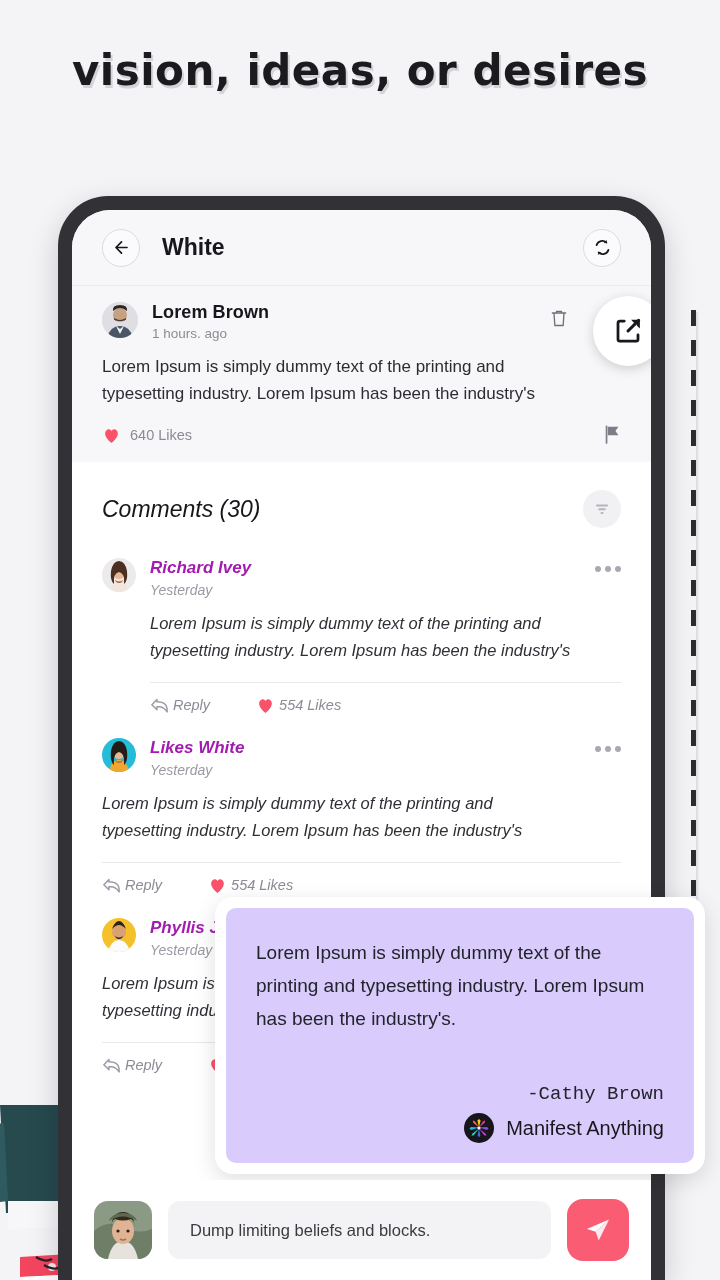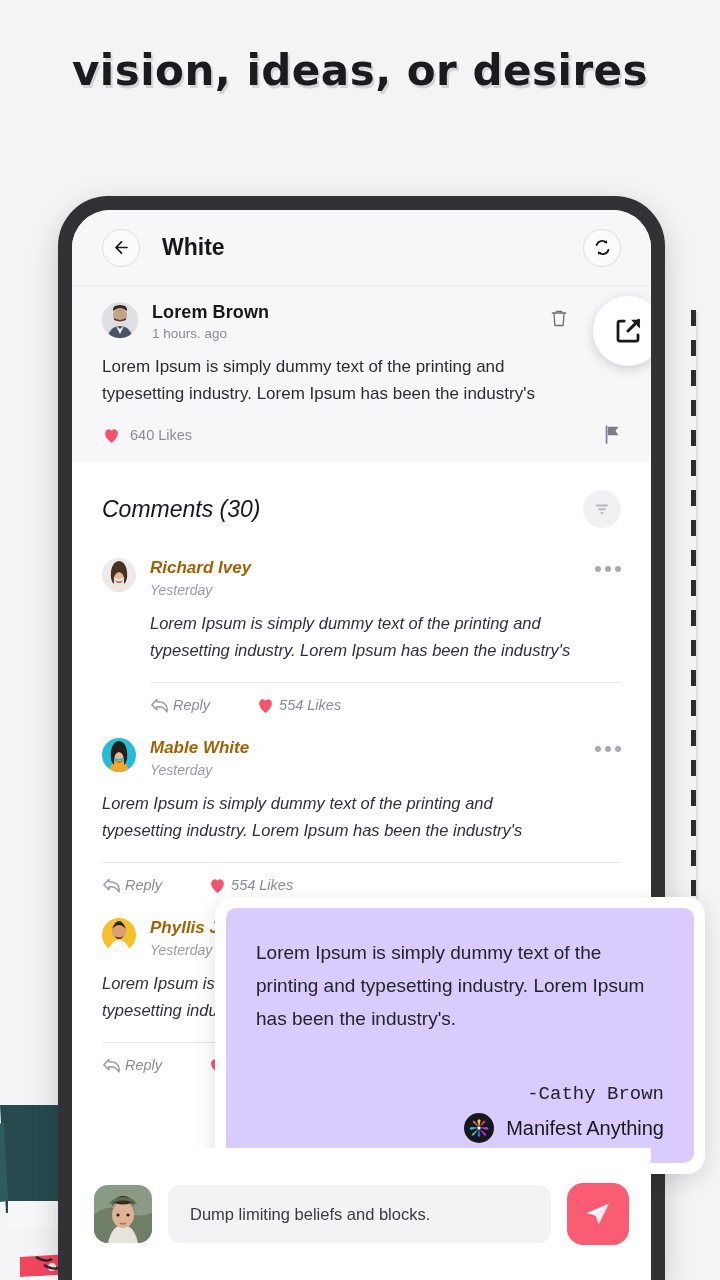--- a/index.html
+++ b/index.html
@@ -105,21 +105,21 @@
   .comments-head {
     display: flex; align-items: center; padding: 28px 0 6px 0;
   }
   .comments-title { font-size: 23px; color: #16161b; font-weight: 400; }
   .filter-btn {
     margin-left: auto; width: 38px; height: 38px; border-radius: 50%;
     background: #f1f1f4; display: flex; align-items: center; justify-content: center;
   }
   .cmt { padding-top: 24px; }
   .cmt-top { display: flex; align-items: flex-start; }
-  .cmt-name { font-size: 17px; font-weight: 700; color: #a16207; }
+  .cmt-name { font-size: 17px; font-weight: 700; color: #a21caf; }
   .cmt-time { font-size: 14px; color: #9a9aa3; margin-top: 4px; }
   .dots { margin-left: auto; display: flex; gap: 4px; padding-top: 8px; }
   .dots i { width: 6px; height: 6px; border-radius: 50%; background: #a9a9b2; display: block; }
   .cmt-body {
     font-size: 16.5px; line-height: 27px; color: #2f2f36;
     margin: 12px 0 0 48px; max-width: 430px;
   }
   .cmt-sep { height: 1px; background: #e8e8ec; margin: 18px 0 0 48px; }
   .cmt-actions { display: flex; align-items: center; gap: 46px; margin: 13px 0 0 48px; }
   .act { display: flex; align-items: center; gap: 4px; }
@@ -145,21 +145,21 @@
     display: flex; align-items: center; justify-content: flex-end; gap: 12px; margin-top: 8px;
   }
   .brand-name { font-size: 20px; font-weight: 400; color: #17171c; }
   .brand-logo {
     width: 30px; height: 30px; border-radius: 50%; background: #17161c;
     display: flex; align-items: center; justify-content: center; flex: 0 0 auto;
   }
 
   
   .bottom-bar {
-    position: absolute; left: 0; bottom: 0; width: 579px; height: 132px;
+    position: absolute; left: 0; bottom: 0; width: 579px; height: 100px;
     background: #fff; display: flex; align-items: center; padding: 0 22px; gap: 16px;
     z-index: 25;
   }
   .me-avatar { width: 58px; height: 58px; border-radius: 14px; overflow: hidden; flex: 0 0 auto; position: relative; }
   .msg-input {
     flex: 1; height: 58px; background: #f3f3f5; border-radius: 12px;
     display: flex; align-items: center; padding: 0 22px;
     font-size: 16.5px; color: #3a3a42; border: none; outline: none;
     font-family: "Liberation Sans", sans-serif;
   }
@@ -320,21 +320,21 @@
             <div class="avatar av-34">
               <svg viewBox="0 0 34 34" width="34" height="34">
                 <rect width="34" height="34" fill="#24bcd6"></rect>
                 <path d="M7 34 q2 -12 10 -12 q8 0 10 12 Z" fill="#f0a72e"></path>
                 <circle cx="17" cy="14" r="7" fill="#e8b894"></circle>
                 <path d="M9 13 q2 -10 8 -10 q6 0 8 10 q1 11 -3 14 q1 -12 -5 -13 q-6 1 -5 13 q-4 -3 -3 -14" fill="#231c17"></path>
                 <path d="M13 22 q4 3 8 0 q-1 3 -4 3 q-3 0 -4 -3" fill="#c1604a"></path>
               </svg>
             </div>
             <div class="post-meta">
-              <div class="cmt-name">Mable White</div>
+              <div class="cmt-name">Likes White</div>
               <div class="cmt-time">Yesterday</div>
             </div>
             <div class="dots">
               <i></i>
                 <i></i>
                 <i></i>
             </div>
           </div>
           <div class="cmt-body" style="margin-left:0;max-width:470px">Lorem Ipsum is simply dummy text of the printing and typesetting industry. Lorem Ipsum has been the industry's</div>
           <div class="cmt-sep" style="margin-left:0"></div>

